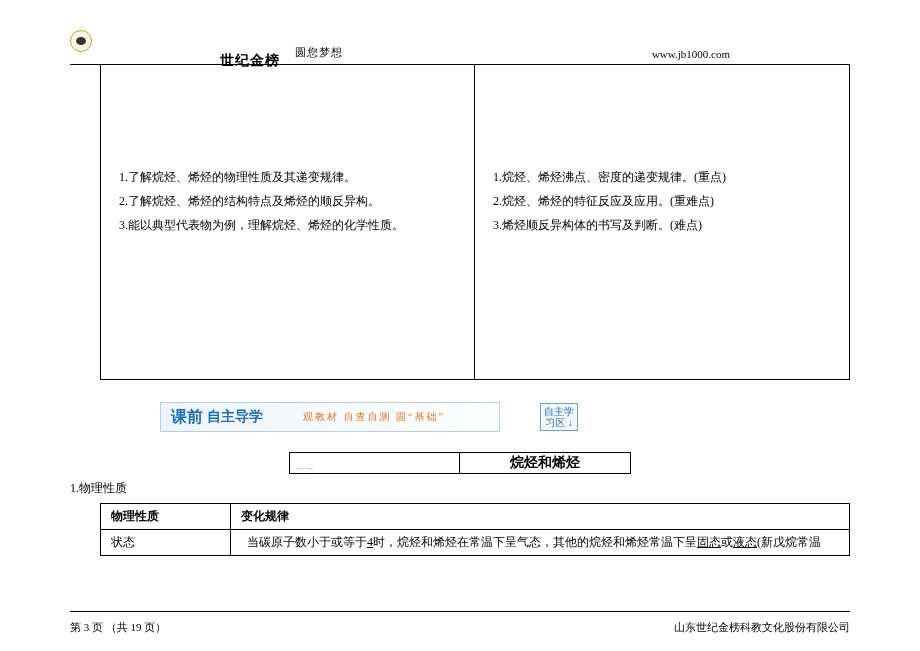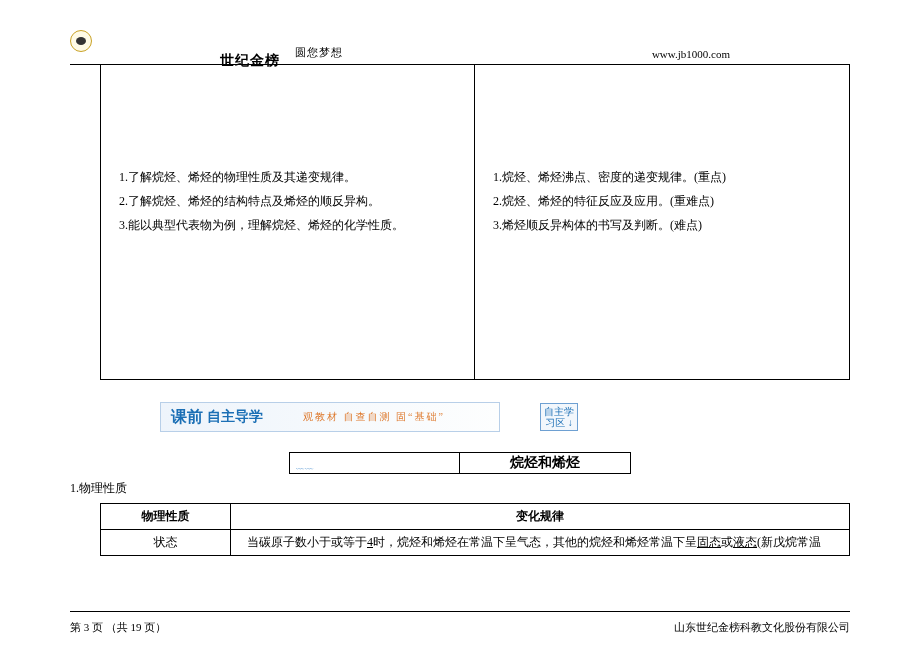--- a/index.html
+++ b/index.html
@@ -132,21 +132,21 @@
     }
     .phys-table {
       margin: 6px 70px 0 100px;
       border-collapse: collapse;
       width: calc(100% - 170px);
       font-size: 12px;
     }
     .phys-table td, .phys-table th {
       border: 1px solid #000;
       padding: 4px 10px;
-      text-align: center;
+      text-align: left;
     }
     .phys-table th.h1 { width: 130px; }
     .phys-table td.state-cell { width: 130px; }
     .phys-table td.desc-cell { text-align: left; padding-left: 16px; }
     .under { text-decoration: underline; }
     .footer {
       position: absolute;
       bottom: 16px;
       left: 70px;
       right: 70px;

